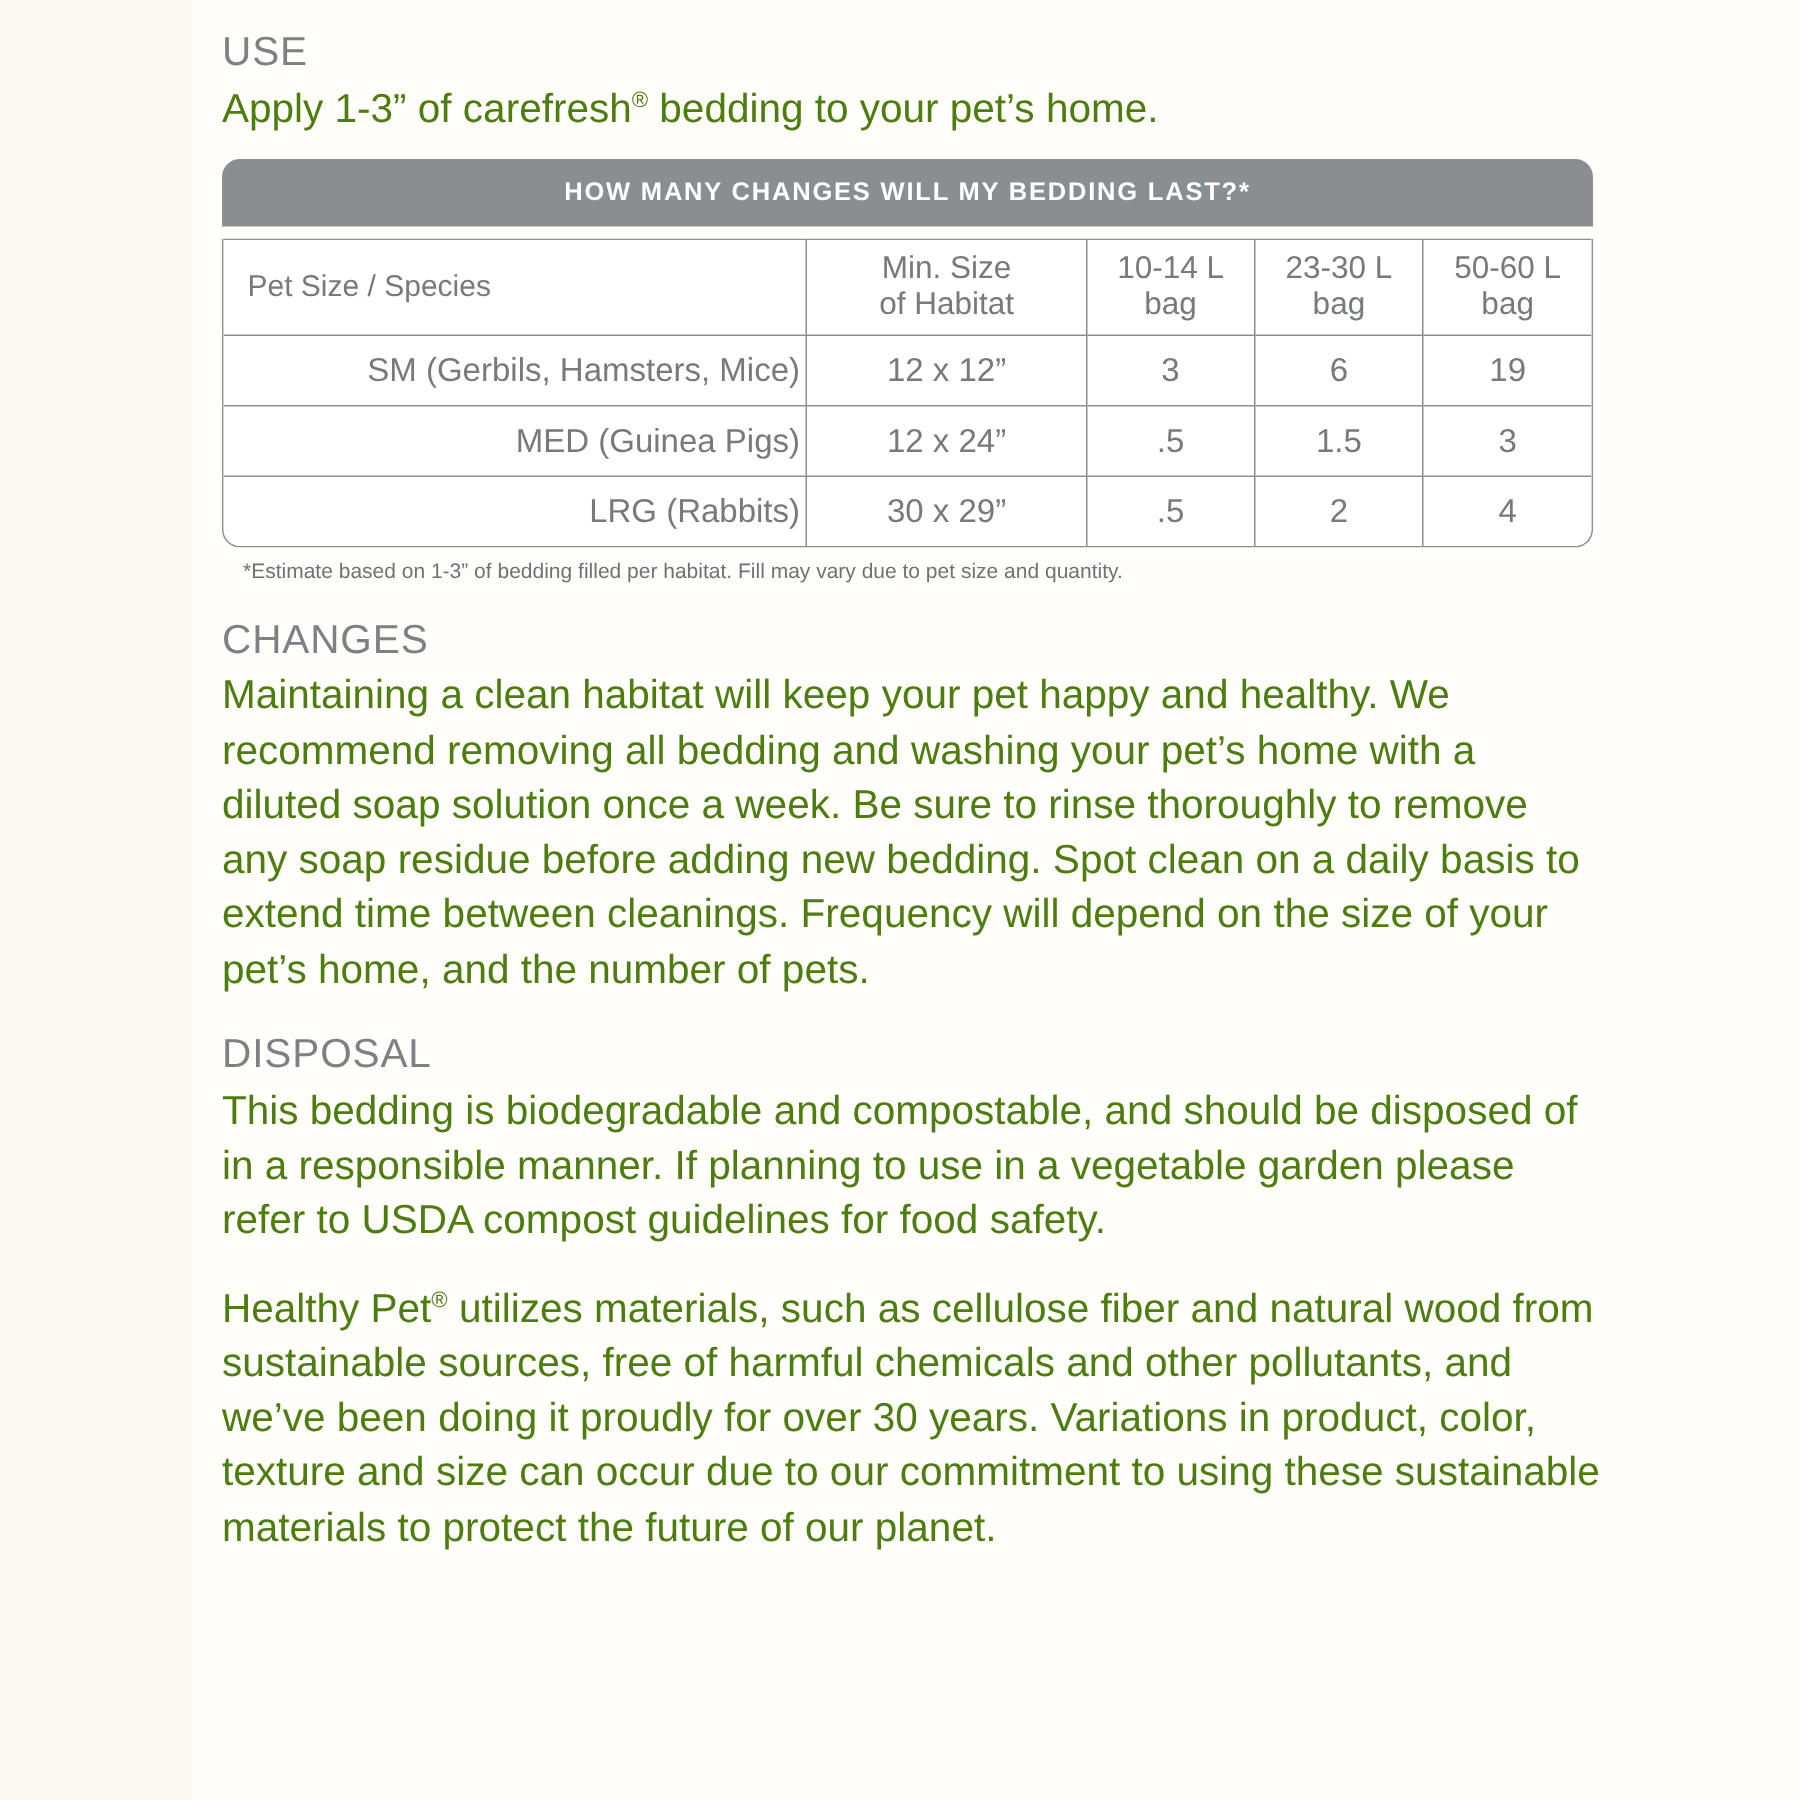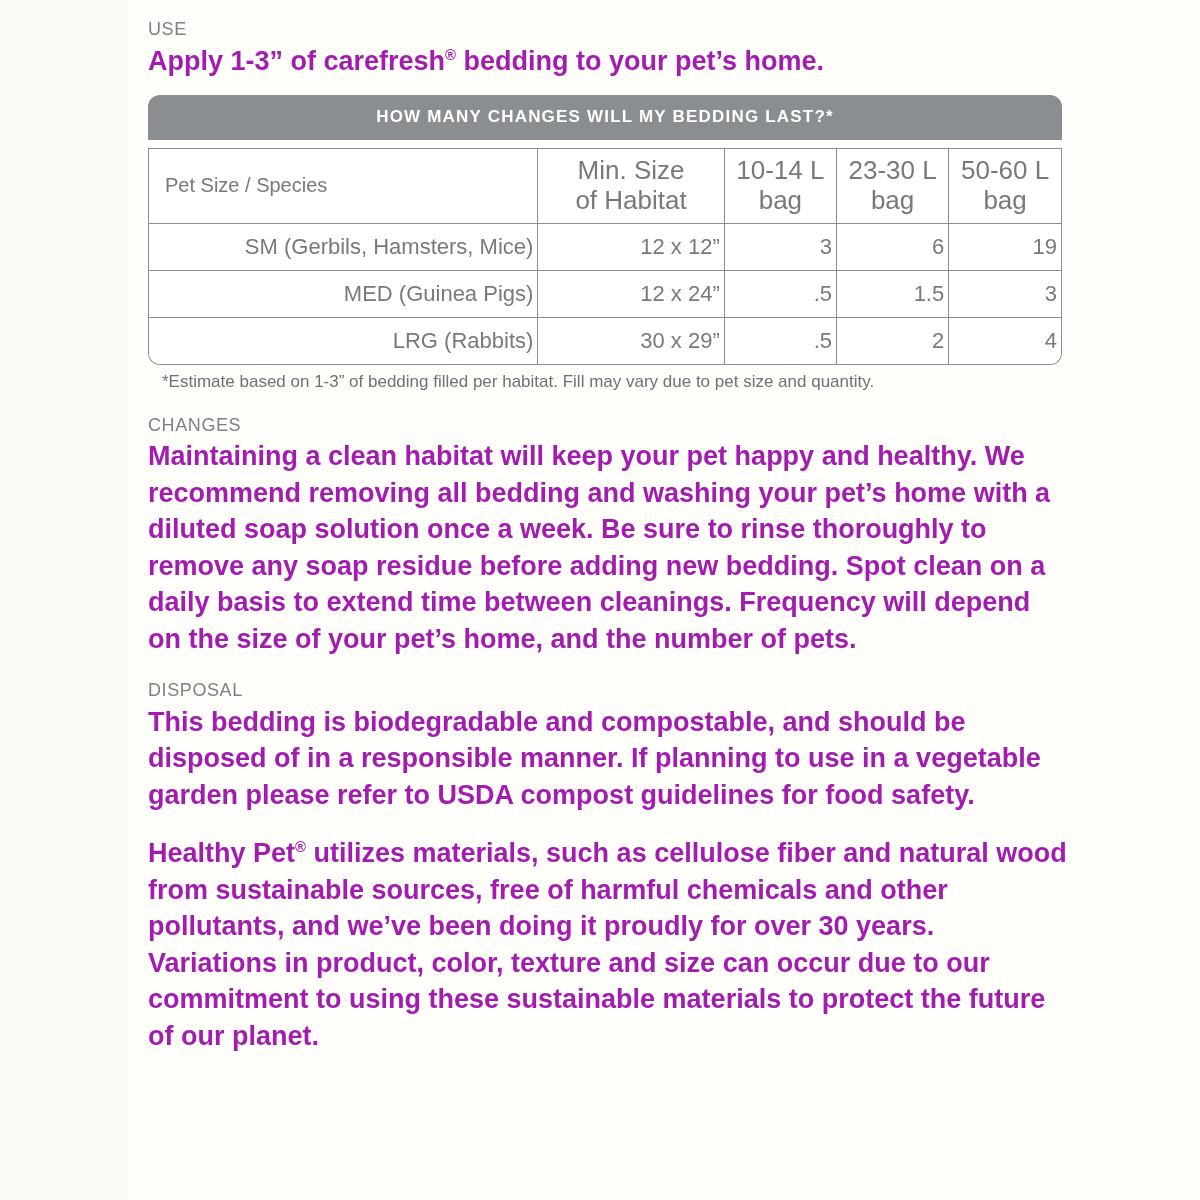--- a/index.html
+++ b/index.html
@@ -31,31 +31,31 @@
   .content {
     position: absolute;
     left: 148px;
     top: 18px;
     width: 920px;
   }
 
   
   .heading {
     color: #7e8184;
-    font-size: 18px;
+    font-size: 27px;
     letter-spacing: 0.6px;
     font-weight: 400;
     margin: 0 0 2px 0;
     line-height: 1.25;
   }
   .body-text {
-    color: #a21caf;
+    color: #4d7c0f;
     font-size: 27px;
     line-height: 36.5px;
-    font-weight: 700;
+    font-weight: 400;
     margin: 0;
   }
   .body-text.use-line {
     margin-bottom: 16px;
   }
   sup.reg {
     font-size: 0.55em;
     vertical-align: super;
     line-height: 0;
   }
@@ -69,37 +69,37 @@
     background: #ffffff;
   }
   table.bedding {
     border-collapse: collapse;
     width: 912px;
     table-layout: fixed;
   }
   table.bedding th, table.bedding td {
     border: 1px solid #8b8e91;
     color: #77797c;
-    font-size: 26px;
+    font-size: 21px;
     font-weight: 400;
     background: #ffffff;
   }
   table.bedding th {
     text-align: center;
     padding: 7px 4px;
     line-height: 1.15;
     font-weight: 400;
   }
   table.bedding th.species-head {
     text-align: left;
     padding-left: 16px;
     font-size: 20px;
   }
   table.bedding td {
-    text-align: right;
+    text-align: center;
     padding: 10px 4px;
     font-size: 22px;
   }
   table.bedding td.species {
     text-align: right;
     padding-left: 16px;
   }
   .col-species { width: 388px; }
   .col-size    { width: 186px; }
   .col-bag     { width: 112px; }
@@ -118,21 +118,21 @@
     width: 914px;
   }
   table.bedding tr:last-child td:first-child { border-bottom-left-radius: 11px; }
   table.bedding tr:last-child td:last-child  { border-bottom-right-radius: 11px; }
   table.bedding th:first-child, table.bedding td:first-child { border-left: none; }
   table.bedding th:last-child,  table.bedding td:last-child  { border-right: none; }
   table.bedding tr:last-child td { border-bottom: none; }
 
   .footnote {
     color: #6f7275;
-    font-size: 17px;
+    font-size: 14px;
     margin: 7px 0 0 14px;
     font-weight: 400;
   }
 
   .section { margin-top: 22px; }
 </style>
 </head>
 <body>
 
 <div class="page">

